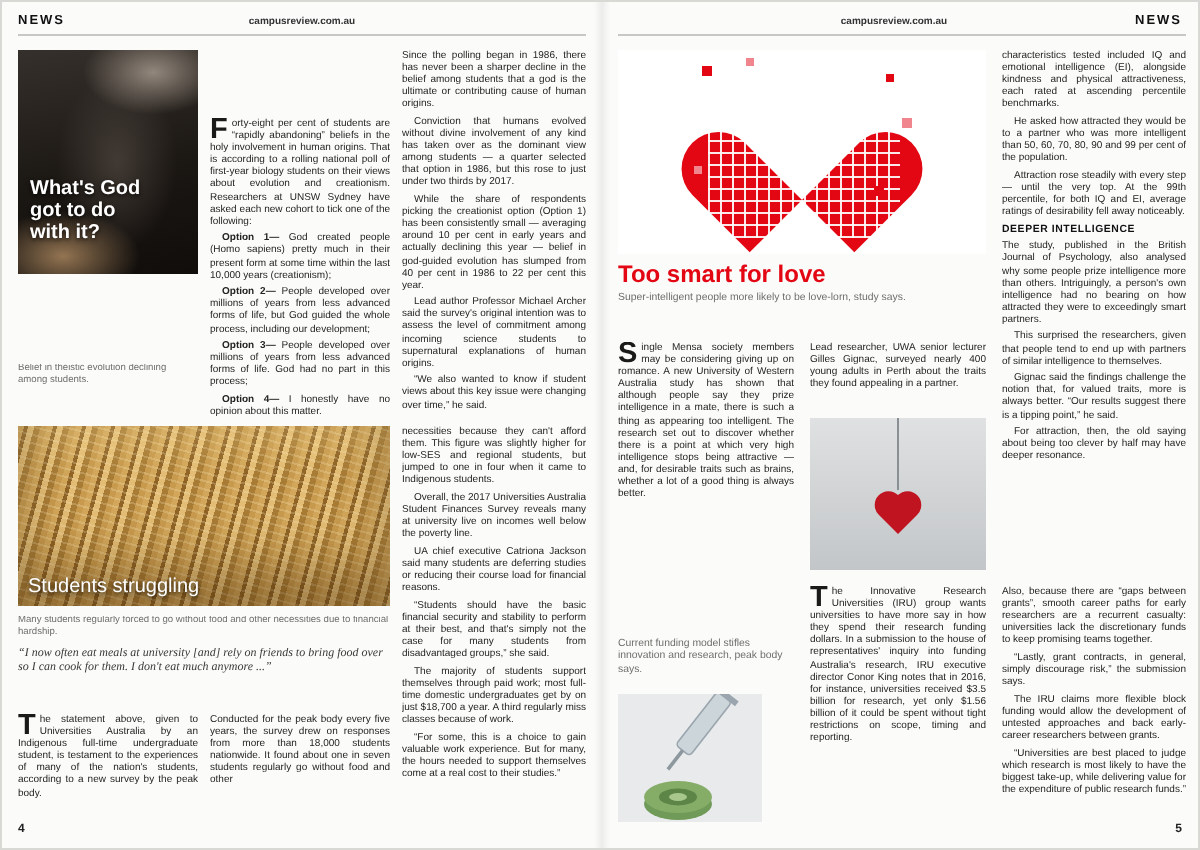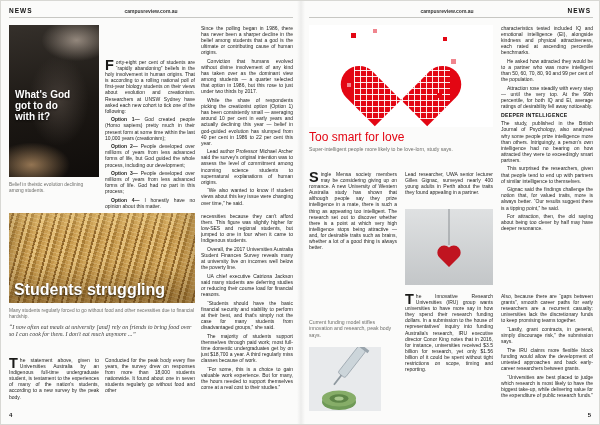--- a/index.html
+++ b/index.html
@@ -23,44 +23,44 @@
   .t p { margin:0 0 2.5px; }
   .t p + p { text-indent:6px; }
   .dc { float:left; font-size:14.5px; line-height:12px; font-weight:bold; padding:0 2px 0 0; color:#1a1a18; }
   .opt b { font-weight:bold; }
   .cap { position:absolute; font-size:4.8px; line-height:5.9px; color:#6e6e6a; text-align:left; overflow:hidden; }
   .quote { position:absolute; font-family:"Liberation Serif", serif; font-style:italic;
            font-size:6px; line-height:7.4px; color:#3a3a38; overflow:hidden; }
   .pagenum { position:absolute; top:411px; font-size:6px; font-weight:bold; color:#222; }
 
   
-  .headline-red { position:absolute; color:#e30613; font-weight:normal; }
+  .headline-red { position:absolute; color:#e30613; font-weight:bold; }
   .subhead { font-size:5.2px; font-weight:bold; color:#111; letter-spacing:.3px; margin:3px 0 2px; }
   .standfirst { position:absolute; font-size:5.2px; line-height:6.4px; color:#6e6e6a; overflow:hidden; }
 
   
-  .god-img { position:absolute; left:8px; top:24px; width:90px; height:152px; overflow:hidden;
+  .god-img { position:absolute; left:8px; top:24px; width:90px; height:112px; overflow:hidden;
     background:
       radial-gradient(50px 30px at 75% 10%, rgba(165,152,140,.85), transparent 70%),
       radial-gradient(55px 32px at 25% 92%, rgba(190,150,105,.75), transparent 70%),
       radial-gradient(40px 60px at 55% 50%, rgba(95,85,78,.55), transparent 75%),
       linear-gradient(170deg, #35302b 0%, #1b1713 55%, #100d0b 100%);
   }
   .god-title { position:absolute; left:6px; top:64px; width:64px; color:#fff; font-weight:bold;
     font-size:10px; line-height:11px; text-shadow:0 1px 2px rgba(0,0,0,.7); }
 
   
   .worm-img { position:absolute; left:8px; top:212px; width:186px; height:90px; overflow:hidden;
     background:
       repeating-linear-gradient(15deg, rgba(255,240,200,.22) 0 1px, transparent 1px 4px),
       repeating-linear-gradient(105deg, #d2a75b 0 3px, #8f6426 3px 5px, #e3bd75 5px 8px, #a87c35 8px 11px, #c79a4e 11px 14px);
     box-shadow: inset 0 -20px 26px rgba(60,35,5,.38), inset 0 10px 18px rgba(255,230,170,.22);
   }
-  .worm-title { position:absolute; left:5px; bottom:4px; color:#fff; font-weight:bold;
-    font-size:16px; text-shadow:0 1px 2px rgba(0,0,0,.75); }
+  .worm-title { position:absolute; left:5px; bottom:4px; color:#fff; font-weight:normal;
+    font-size:10px; text-shadow:0 1px 2px rgba(0,0,0,.75); }
 
   
   .heart-box { position:absolute; left:308px; top:24px; width:184px; height:102px; background:#fff; overflow:hidden; }
   .px-heart { position:absolute; left:55px; top:16px; width:74px; height:66px; }
   .px-heart:before, .px-heart:after { content:""; position:absolute; top:0; width:37px; height:59px;
     background:#e30613; border-radius:18.5px 18.5px 0 0; }
   .px-heart:before { left:37px; transform:rotate(45deg); transform-origin:0 100%; }
   .px-heart:after  { left:0;   transform:rotate(-45deg); transform-origin:100% 100%; }
   .px-grid { position:absolute; left:45px; top:8px; width:96px; height:86px;
     background:

